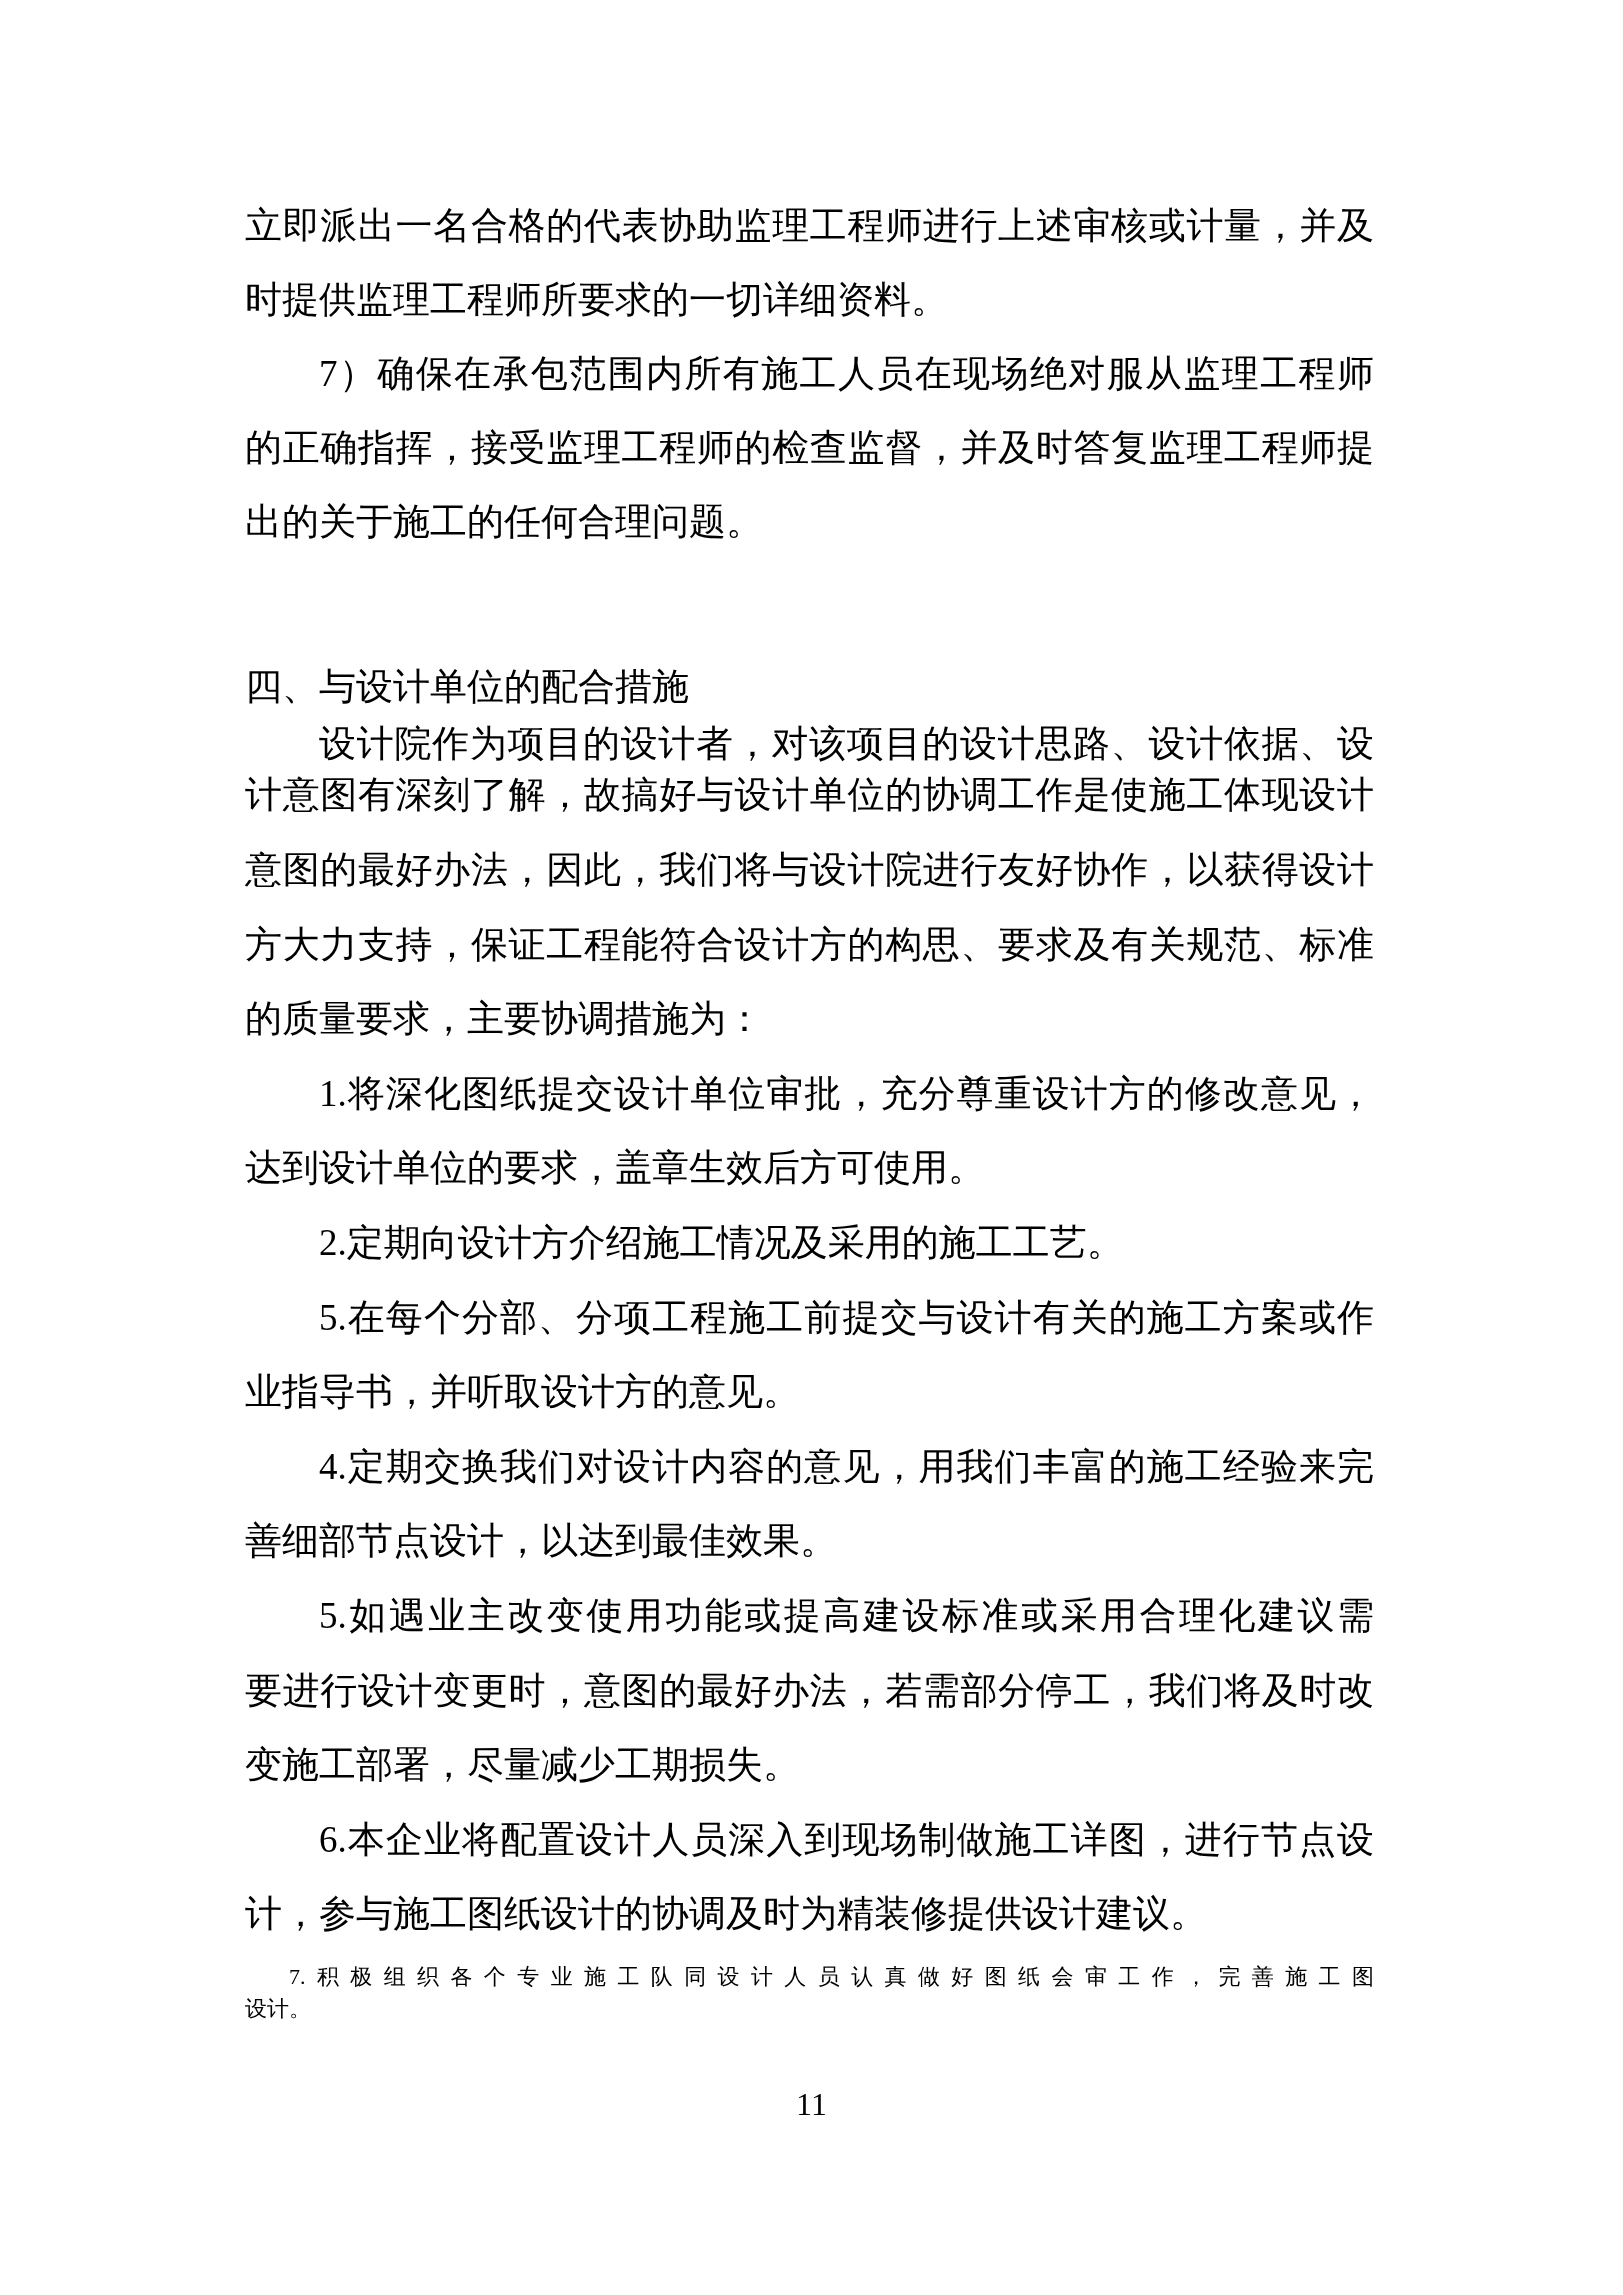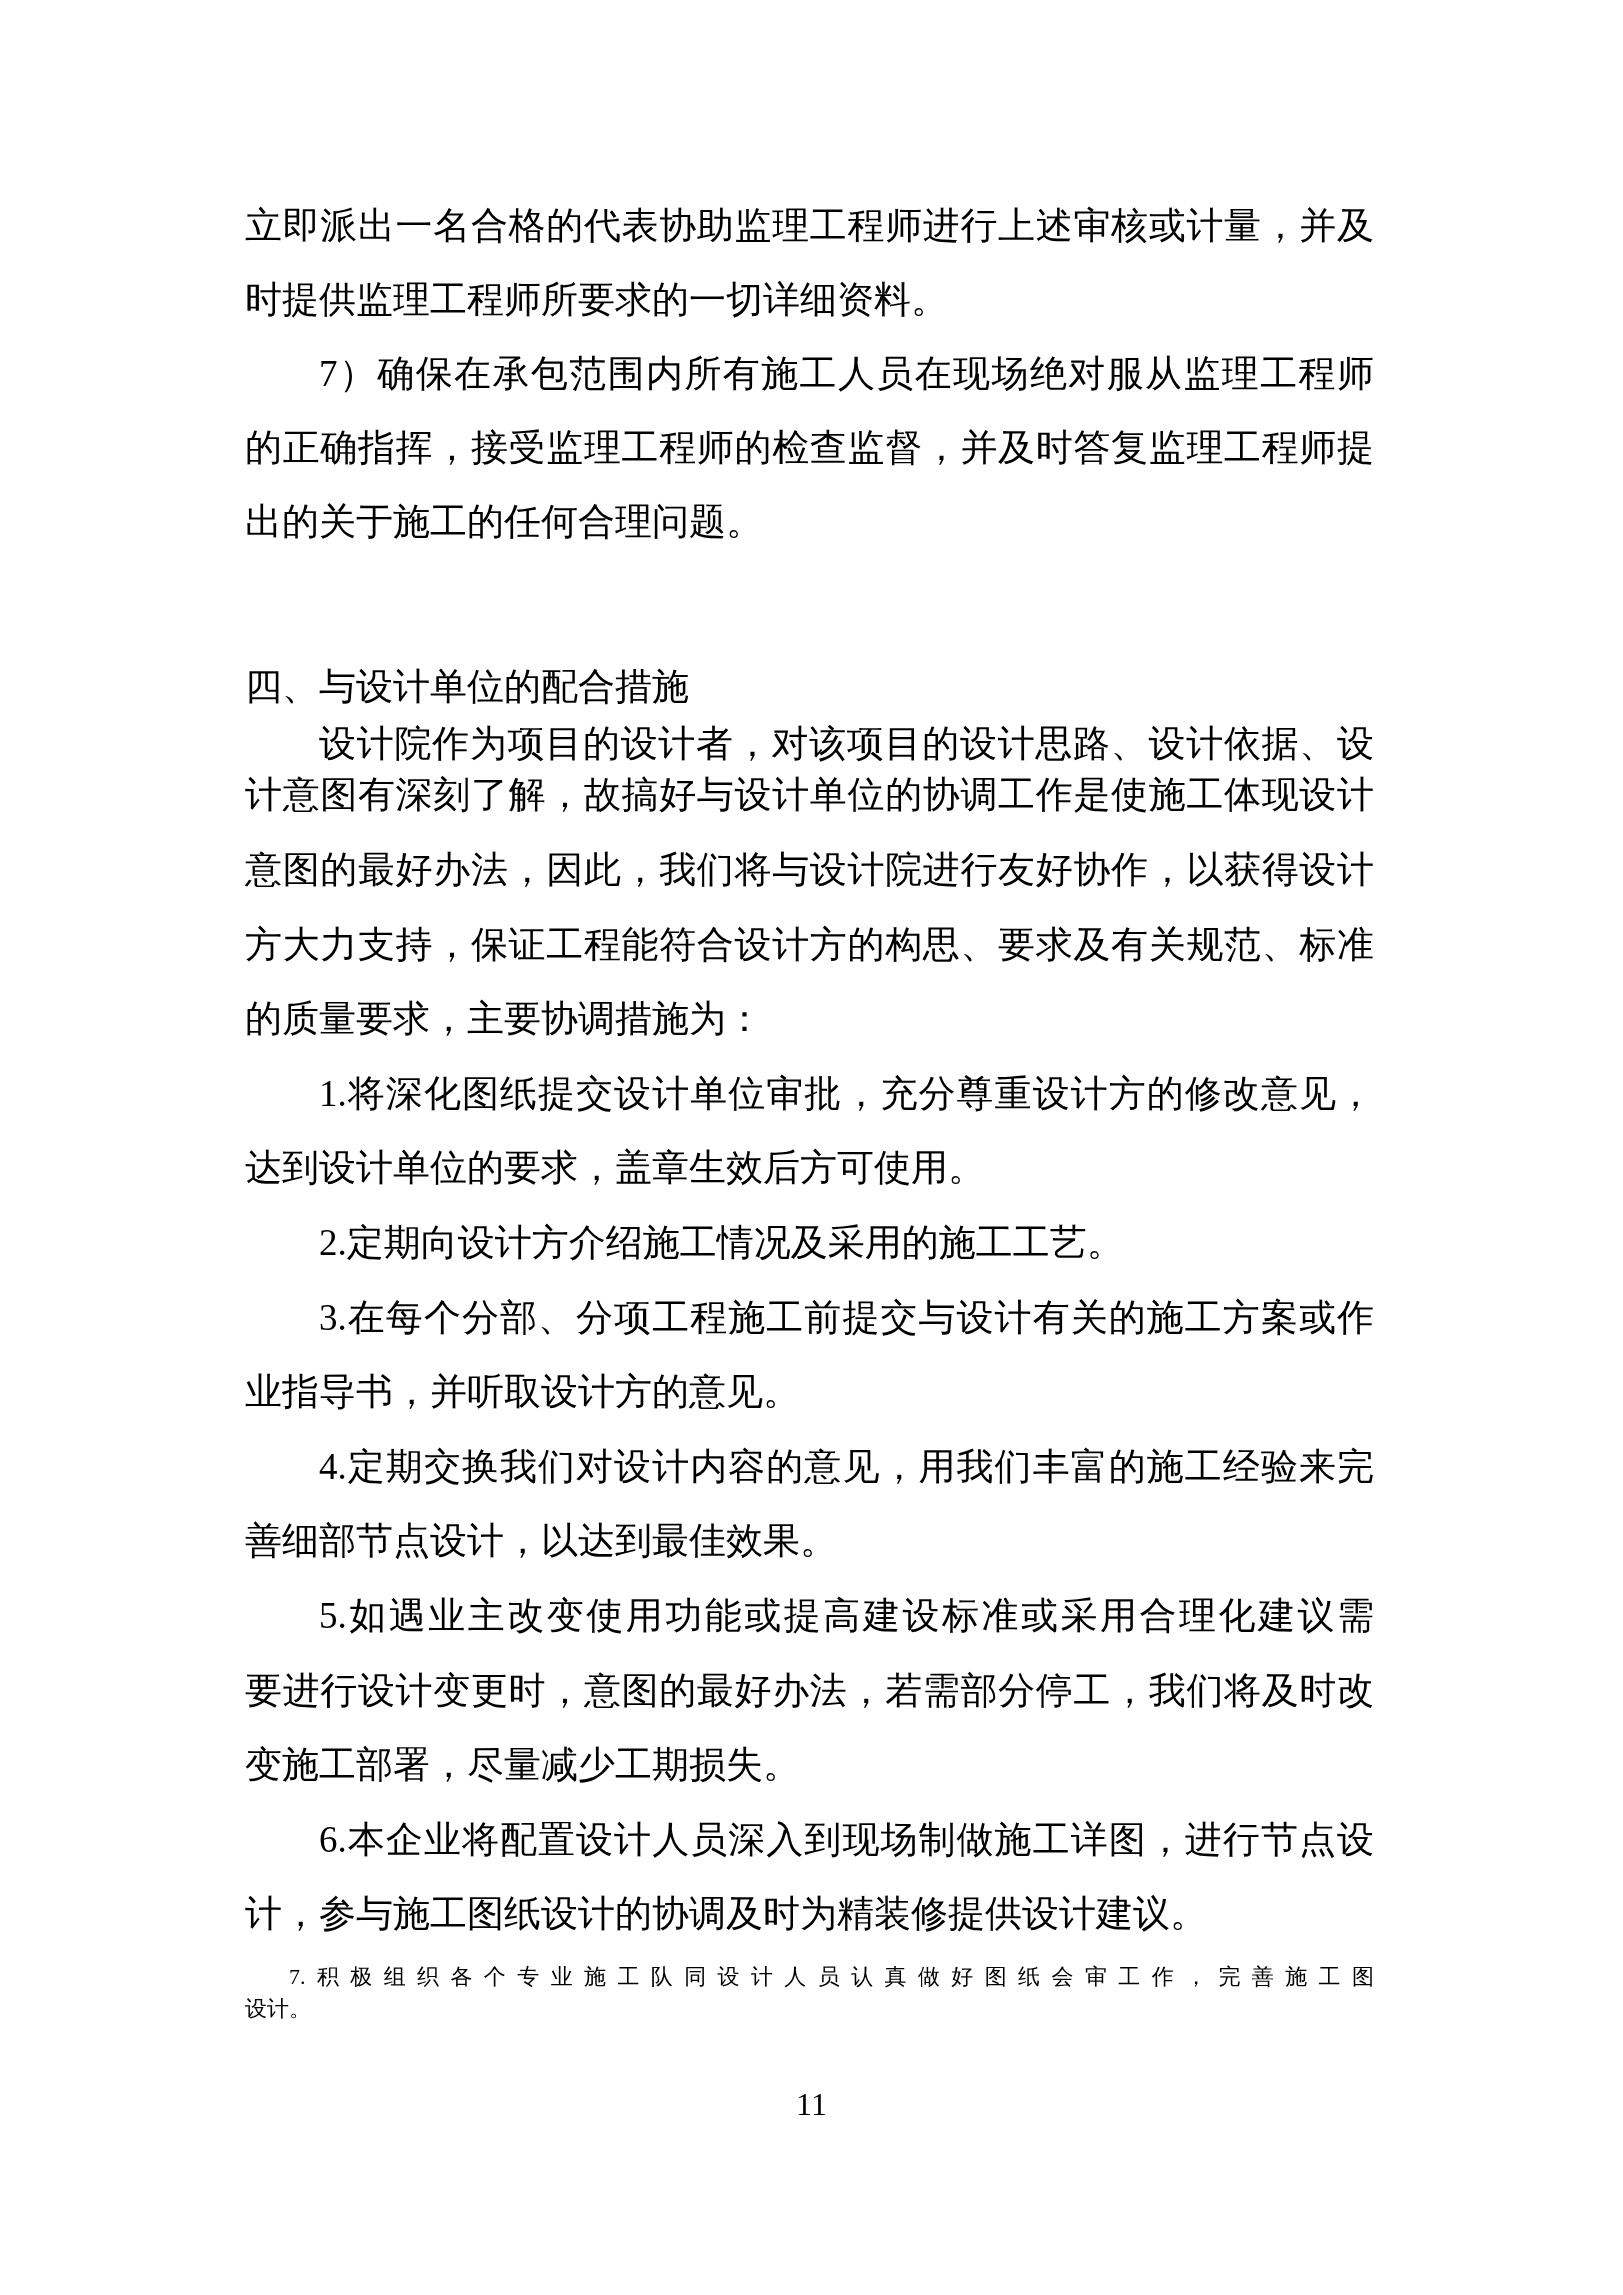--- a/index.html
+++ b/index.html
@@ -62,21 +62,21 @@
       <div class="line" style="top: 500px;">出的关于施工的任何合理问题。</div>
       <div class="line" style="top: 625px; margin-top: 40px;">四、与设计单位的配合措施</div>
       <div class="line justify" style="top: 699px; text-indent: 2em; margin-top: 23px;">设计院作为项目的设计者，对该项目的设计思路、设计依据、设</div>
       <div class="line justify" style="top: 773px;">计意图有深刻了解，故搞好与设计单位的协调工作是使施工体现设计</div>
       <div class="line justify" style="top: 848px;">意图的最好办法，因此，我们将与设计院进行友好协作，以获得设计</div>
       <div class="line justify" style="top: 923px;">方大力支持，保证工程能符合设计方的构思、要求及有关规范、标准</div>
       <div class="line" style="top: 997px;">的质量要求，主要协调措施为：</div>
       <div class="line justify" style="top: 1072px; text-indent: 2em;">1.将深化图纸提交设计单位审批，充分尊重设计方的修改意见，</div>
       <div class="line" style="top: 1146px;">达到设计单位的要求，盖章生效后方可使用。</div>
       <div class="line" style="top: 1221px; text-indent: 2em;">2.定期向设计方介绍施工情况及采用的施工工艺。</div>
-      <div class="line justify" style="top: 1296px; text-indent: 2em;">3.在每个分部、分项工程施工前提交与设计有关的施工方案或作</div>
+      <div class="line justify" style="top: 1296px; text-indent: 2em;">5.在每个分部、分项工程施工前提交与设计有关的施工方案或作</div>
       <div class="line" style="top: 1370px;">业指导书，并听取设计方的意见。</div>
       <div class="line justify" style="top: 1445px; text-indent: 2em;">4.定期交换我们对设计内容的意见，用我们丰富的施工经验来完</div>
       <div class="line" style="top: 1519px;">善细部节点设计，以达到最佳效果。</div>
       <div class="line justify" style="top: 1594px; text-indent: 2em;">5.如遇业主改变使用功能或提高建设标准或采用合理化建议需</div>
       <div class="line justify" style="top: 1669px;">要进行设计变更时，意图的最好办法，若需部分停工，我们将及时改</div>
       <div class="line" style="top: 1743px;">变施工部署，尽量减少工期损失。</div>
       <div class="line justify" style="top: 1818px; text-indent: 2em;">6.本企业将配置设计人员深入到现场制做施工详图，进行节点设</div>
       <div class="line" style="top: 1892px;">计，参与施工图纸设计的协调及时为精装修提供设计建议。</div>
       <div class="line small justify" style="top: 1964px; text-indent: 2em;">7.积极组织各个专业施工队同设计人员认真做好图纸会审工作，完善施工图</div>
       <div class="line small" style="top: 1996px;">设计。</div>

